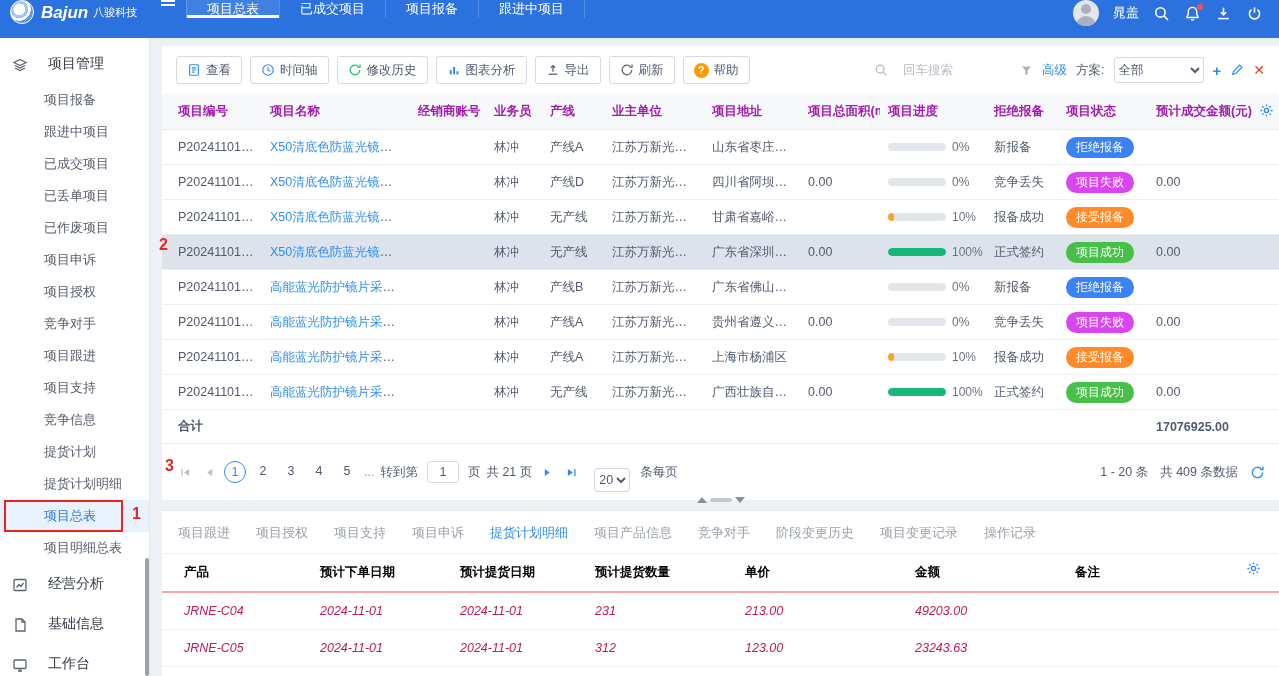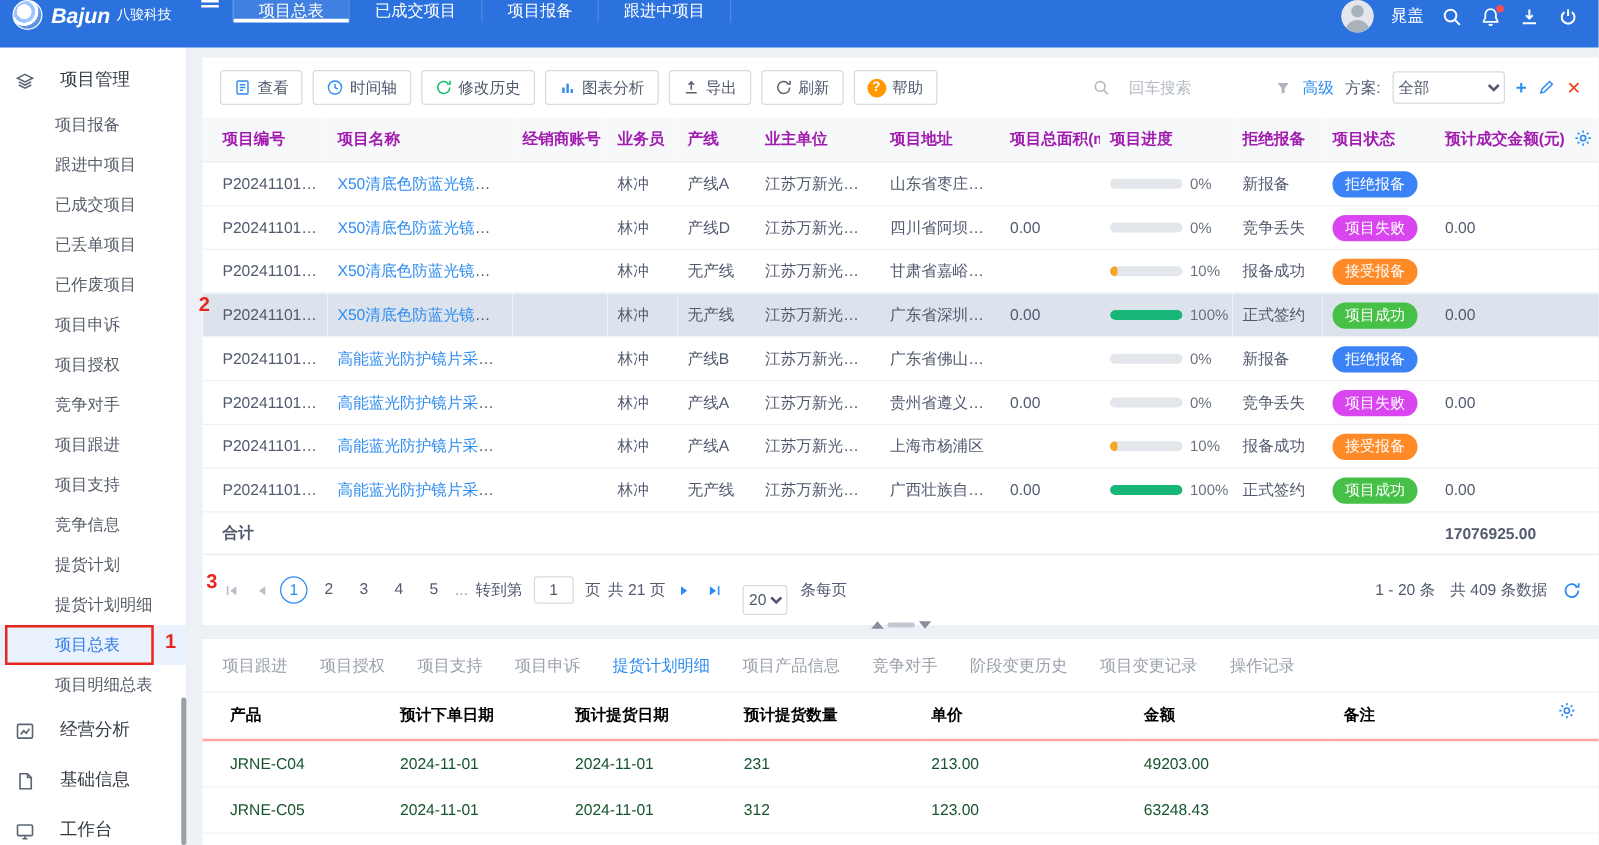--- a/index.html
+++ b/index.html
@@ -108,21 +108,21 @@
   .split-bar { width:22px; height:4px; background:#c3c9d1; border-radius:2px; }
   .tri-down { width:0; height:0; border-left:5px solid transparent; border-right:5px solid transparent; border-top:6px solid #868f9b; }
 
   
   .detail-panel { background:#fff; flex:1 1 auto; position:relative; border-top:1px solid #e8ebf0; }
   .detail-tabs { display:flex; gap:26px; padding:13px 16px 11px; font-size:13px; color:#9aa1ab; }
   .detail-tab { cursor:pointer; white-space:nowrap; }
   .detail-tab.active { color:#2d8cf0; }
   table.detail-grid { width:100%; border-collapse:collapse; table-layout:fixed; font-size:12.5px; }
   table.detail-grid th { text-align:left; font-weight:700; color:#000000; padding:10px 8px; border-top:1px solid #eef0f4; border-bottom:2px solid #fca5a5; white-space:nowrap;margin-left:31px; }
-  table.detail-grid td { height:37px; padding:0 8px; border-bottom:1px solid #f0f2f5; color:#14532d; white-space:nowrap; }
+  table.detail-grid td { height:37px; padding:0 8px; border-bottom:1px solid #f0f2f5; color:#be185d; white-space:nowrap;font-style:italic; }
   table.detail-grid th:first-child, table.detail-grid td:first-child { padding-left:22px; }
   .detail-gear { position:absolute; top:50px; right:18px; width:15px; height:15px; color:#2d8cf0; cursor:pointer; }
 
   
   .marker-float { position:absolute; z-index:9; }
   #marker2 { left:159px; top:236px; }
   #marker3 { left:165px; top:457px; }
 </style>
 </head>
 <body>
@@ -631,21 +631,21 @@
           <td>213.00</td>
           <td>49203.00</td>
           <td></td>
         </tr>
         <tr>
           <td>JRNE-C05</td>
           <td>2024-11-01</td>
           <td>2024-11-01</td>
           <td>312</td>
           <td>123.00</td>
-          <td>63248.43</td>
+          <td>23243.63</td>
           <td></td>
         </tr>
       </tbody>
     </table>
     <svg class="detail-gear" viewBox="0 0 16 16" fill="none" stroke="currentColor" stroke-width="1.4">
         <circle cx="8" cy="8" r="2.2"></circle>
         <path d="M8 1.5v2M8 12.5v2M1.5 8h2M12.5 8h2M3.4 3.4l1.4 1.4M11.2 11.2l1.4 1.4M12.6 3.4l-1.4 1.4M4.8 11.2l-1.4 1.4"></path>
       </svg>
   </div>
 </div>

